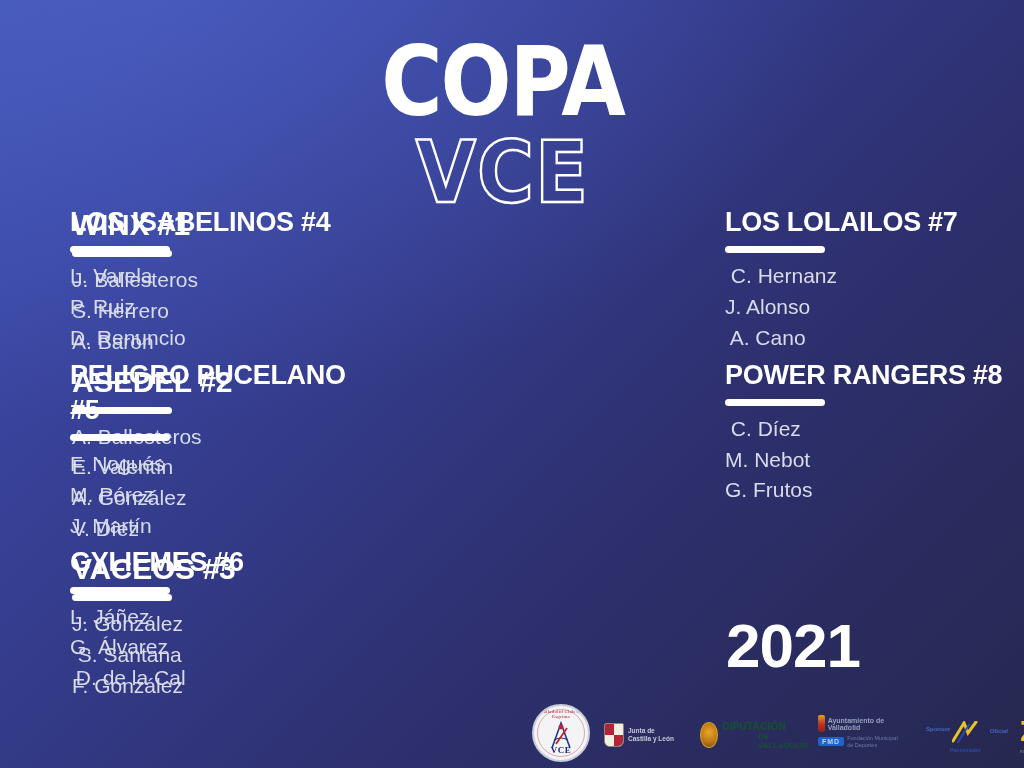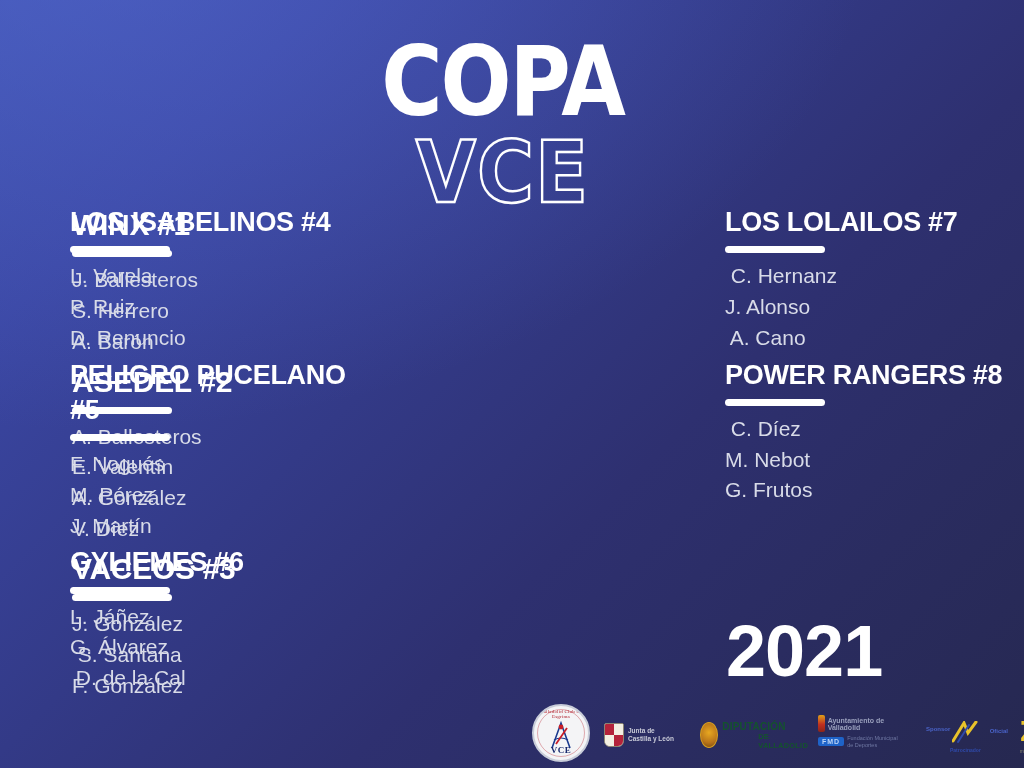--- a/index.html
+++ b/index.html
@@ -83,21 +83,21 @@
     white-space:pre;
   }
 
   .col-1 .team-name{ font-size:30px; }
   .col-1 .player{ font-size:21px; }
 
   
   #year{
     position:absolute;
     left:726px; top:610px;
-    font-size:72px;
+    font-size:62px;
     font-weight:bold;
     color:#ffffff;
     letter-spacing:-1px;
   }
 
   
   #sponsors{
     position:absolute;
     left:532px; bottom:0px;
     width:492px; height:66px;

